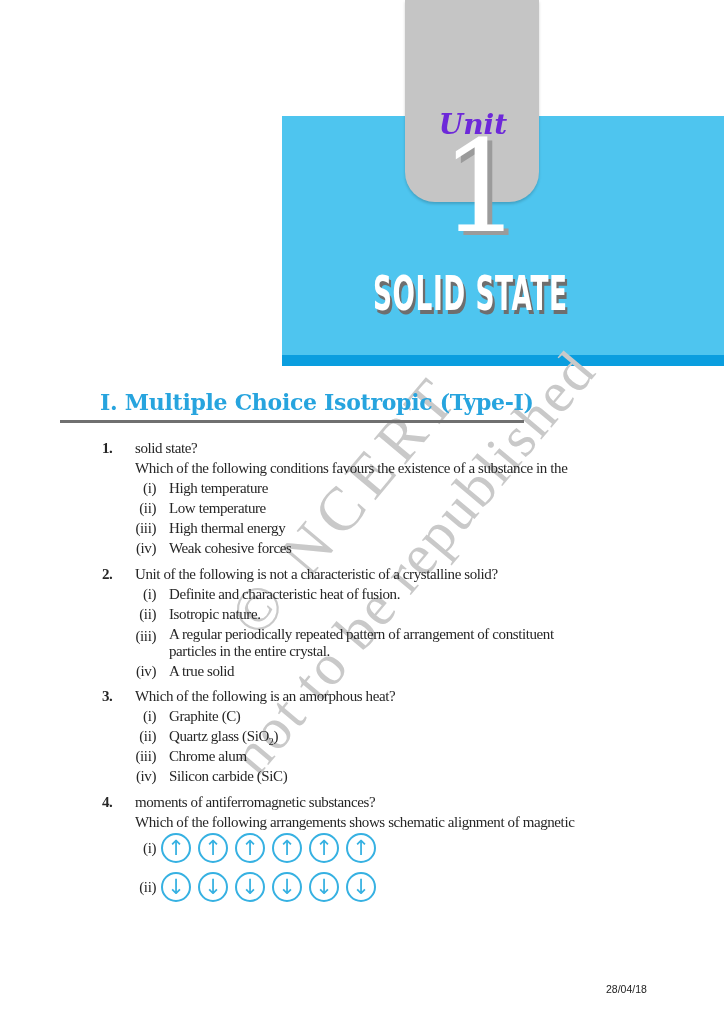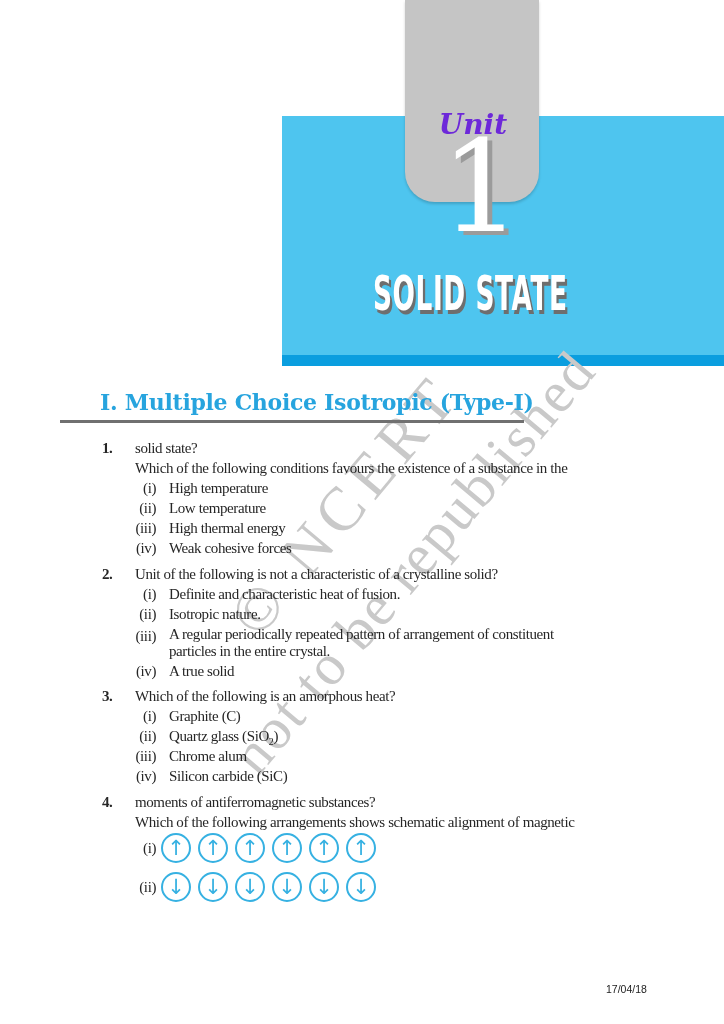--- a/index.html
+++ b/index.html
@@ -313,15 +313,15 @@
             <span class="arrow-circle">↓</span>
             <span class="arrow-circle">↓</span>
             <span class="arrow-circle">↓</span>
             <span class="arrow-circle">↓</span>
             <span class="arrow-circle">↓</span>
           </span>
       </div>
     </div>
   </section>
 
-  <div class="date-stamp">17/04/18</div>
+  <div class="date-stamp">28/04/18</div>
 
 </div>
 
 </body></html>

